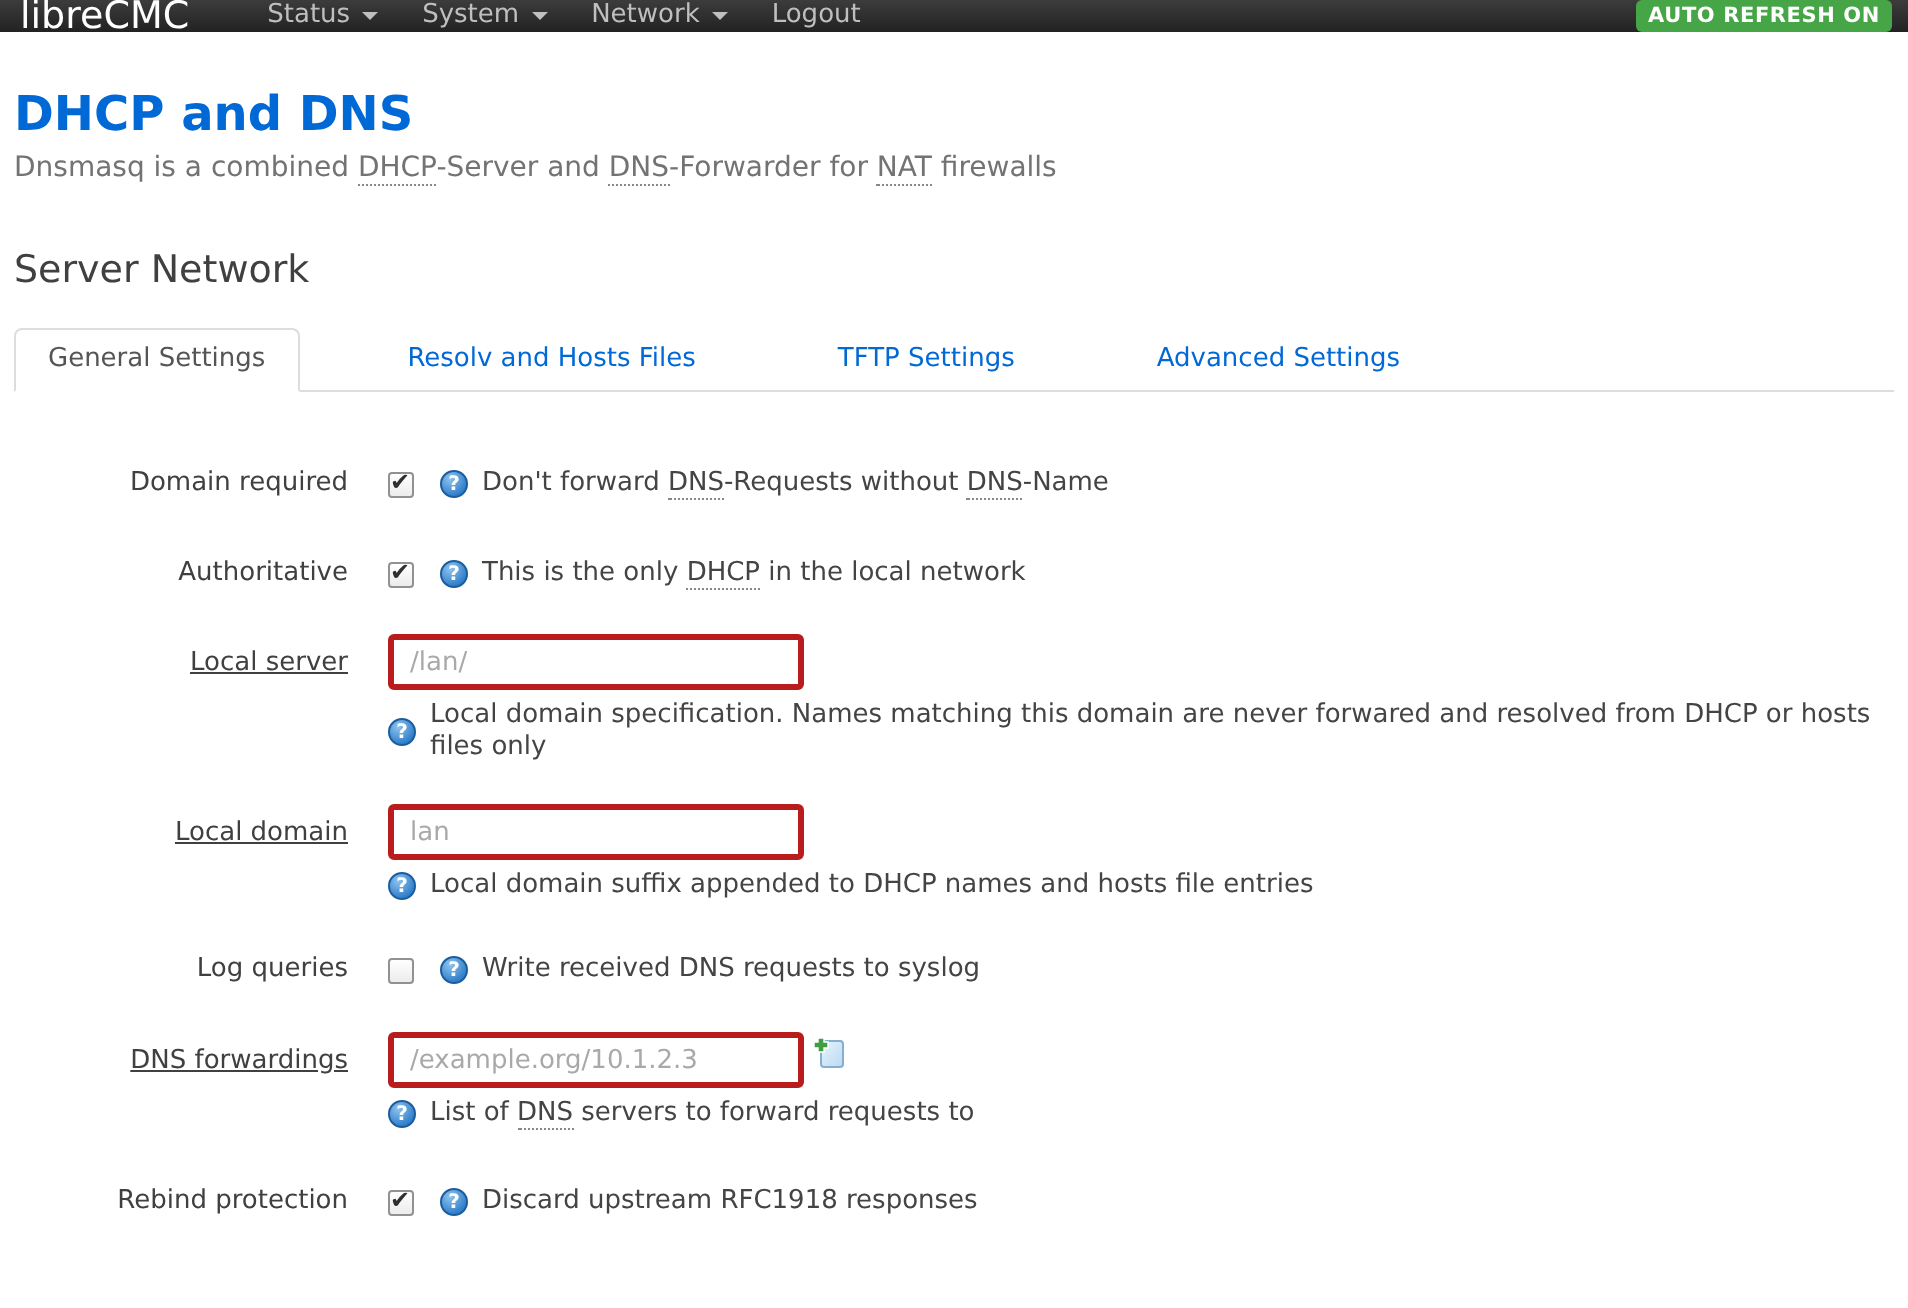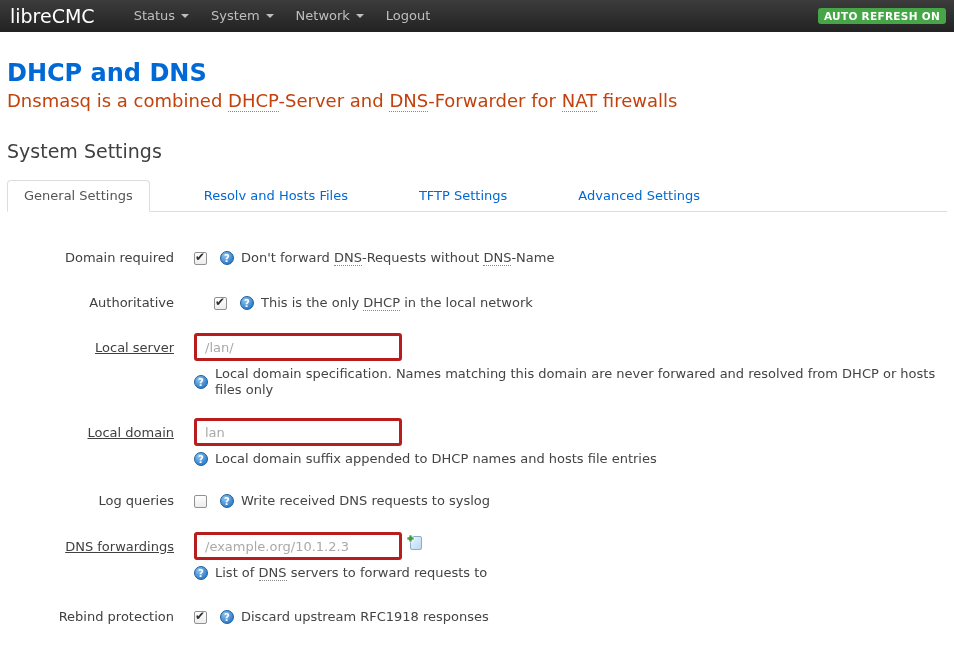--- a/index.html
+++ b/index.html
@@ -6,21 +6,21 @@
   html, body { margin: 0; padding: 0; }
   body {
     width: 954px; height: 654px; overflow: hidden;
     background: #fff;
     font-family: "DejaVu Sans", "Liberation Sans", sans-serif;
     font-size: 13px; color: #404040;
   }
 
   
   .navbar {
-    height: 32px;
+    height: 16px;
     background: linear-gradient(#3c3c3c, #222);
     display: flex; align-items: center;
     padding: 0 8px;
   }
   .brand {
     color: #fff; font-size: 19px; text-decoration: none;
     padding: 0 2px; margin-right: 26px; cursor: pointer;
   }
   .nav-links { display: flex; align-items: center; height: 32px; }
   .nav-link {
@@ -40,21 +40,21 @@
     padding: 2px 6px; border-radius: 3px; cursor: pointer;
     white-space: nowrap;
   }
 
   
   .main { margin: 0 7px 0 7px; }
   h1.page-title {
     color: #0069d6; font-size: 24px; font-weight: bold;
     margin: 27px 0 6px 0; line-height: 28px;
   }
-  .subtitle { margin: 0; font-size: 18px; color: #c2410c; line-height: 15px; }
+  .subtitle { margin: 0; font-size: 14px; color: #737373; line-height: 15px; }
   .abbr { border-bottom: 1px dotted #888; cursor: help; }
   h2.section-heading {
     font-size: 19px; font-weight: normal; color: #404040;
     margin: 32px 0 0 0; line-height: 22px;
   }
 
   
   .tabs {
     list-style: none; margin: 18px 0 0 0; padding: 0;
     display: flex; border-bottom: 1px solid #ddd; gap: 37px;
@@ -67,21 +67,21 @@
   .tab.active {
     background: #fff; color: #555;
     border: 1px solid #ddd; border-bottom-color: #fff;
     border-radius: 4px 4px 0 0;
     cursor: default;
   }
 
   
   .form { margin-top: 38px; }
   .cbi-row { display: flex; }
-  .mb29 { margin-bottom: 29px; } .mb22 { margin-bottom: 22px; gap: 20px; }
+  .mb29 { margin-bottom: 29px; } .mb22 { margin-bottom: 22px; }
   .mb20 { margin-bottom: 20px; } .mb26 { margin-bottom: 26px; }
   .mb23 { margin-bottom: 23px; } .mb28 { margin-bottom: 28px; }
   .mb30 { margin-bottom: 30px; }
   .cbi-label {
     flex: none; width: 187px; padding-right: 20px;
     text-align: right; color: #404040; line-height: 15px;
   }
   .input-row .cbi-label { padding-top: 7px; text-decoration: underline; }
   .cbi-field { flex: 1; }
   .check-line, .help-line, .input-line { display: flex; align-items: center; }
@@ -147,21 +147,21 @@
       <span>Logout</span>
     </a>
   </div>
   <span class="refresh-badge">AUTO REFRESH ON</span>
 </nav>
 
 <div class="main">
   <h1 class="page-title">DHCP and DNS</h1>
   <p class="subtitle"><span>Dnsmasq is a combined </span><span class="abbr">DHCP</span><span>-Server and </span><span class="abbr">DNS</span><span>-Forwarder for </span><span class="abbr">NAT</span><span> firewalls</span></p>
 
-  <h2 class="section-heading">System Settings</h2>
+  <h2 class="section-heading">Server Network</h2>
 
   <ul class="tabs">
     <li class="tab active">General Settings</li>
     <li class="tab">Resolv and Hosts Files</li>
     <li class="tab">TFTP Settings</li>
     <li class="tab">Advanced Settings</li>
   </ul>
 
   <div class="form">
 

